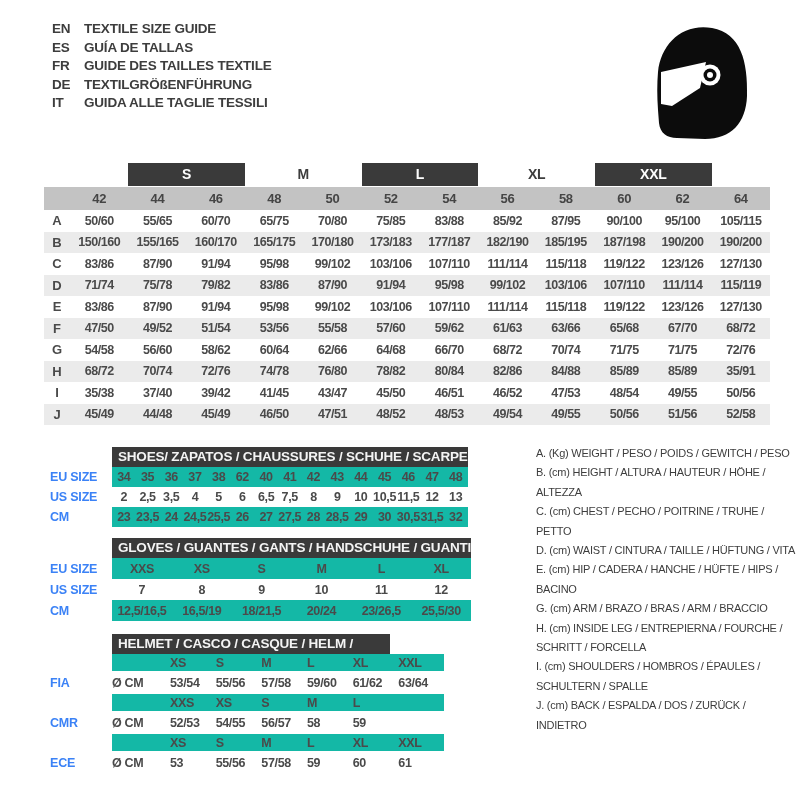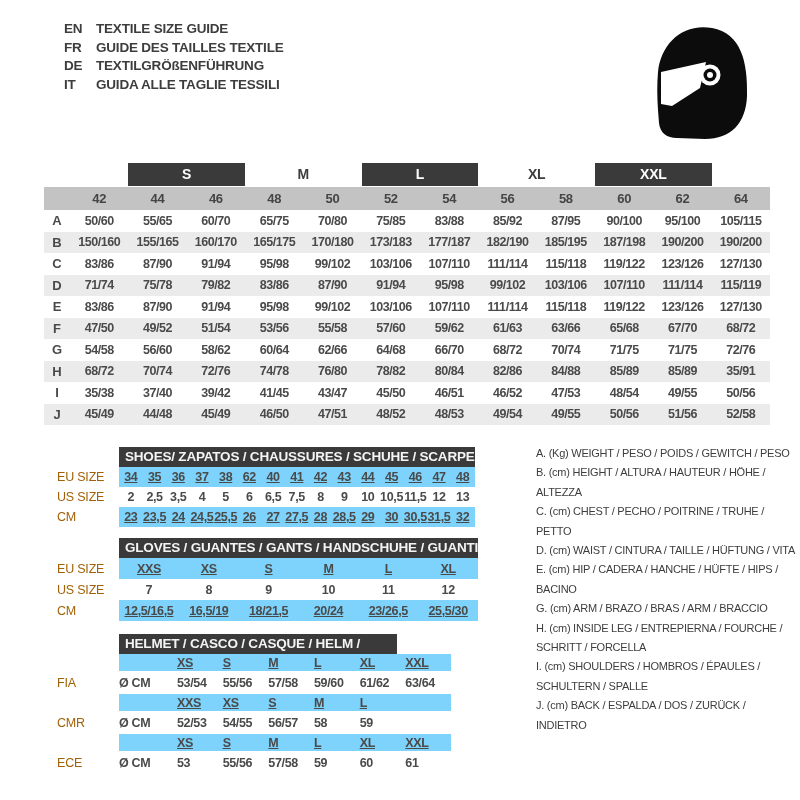--- a/index.html
+++ b/index.html
@@ -1,64 +1,68 @@
 <!DOCTYPE html>
 <html><head>
 <meta charset="utf-8">
 <style>
   html,body{margin:0;padding:0;background:#fff;}
   .page{position:relative;width:800px;height:800px;background:#ffffff;overflow:hidden;
         font-family:"Liberation Sans",sans-serif;color:#474747;}
 
   
   .langs{position:absolute;left:52px;top:20px;}
-  .lang-row{display:flex;font-size:13.5px;font-weight:700;line-height:18.5px;letter-spacing:-0.2px;color:#3d3d3d;margin-left:12px;}
+  .lang-row{display:flex;font-size:13.5px;font-weight:700;line-height:18.5px;letter-spacing:-0.2px;color:#3d3d3d;}
   .lang-code{width:32px;}
 
   
   .helmet-svg{position:absolute;left:648px;top:22px;}
 
   
   .main{position:absolute;left:44px;top:162px;width:726px;}
   .mrow{display:grid;grid-template-columns:26px repeat(12,1fr);align-items:center;text-align:center;}
   .groups-row{height:25px;}
   .gcell{height:23px;line-height:23px;font-weight:700;font-size:14px;color:#3d3d3d;letter-spacing:-0.2px;}
   .gcell.boxed{background:#3a3a3a;color:#fdfdfd;}
   .sizes-row{height:23px;background:#c3c3c3;font-weight:700;font-size:13px;color:#454545;letter-spacing:-0.3px;}
   .drow{height:21.5px;font-size:12.5px;font-weight:700;letter-spacing:-0.45px;color:#4a4a4a;}
   .drow.shaded{background:#ebebeb;}
   .rlabel{font-weight:700;font-size:13px;letter-spacing:0;}
 
   
-  .block{position:absolute;left:57px;}
+  .block{position:absolute;left:50px;}
   .lrow{display:grid;grid-template-columns:62px 1fr;align-items:center;}
   .bar{background:#3a3a3a;color:#f4f4f4;font-weight:700;font-size:13.5px;height:20px;line-height:20px;
        padding-left:6px;letter-spacing:-0.2px;}
   .cells{display:grid;height:100%;align-items:center;text-align:center;font-weight:700;font-size:12.5px;
          letter-spacing:-0.35px;color:#4a4a4a;}
-  .cells.shaded{background:#7dd3fc;text-decoration:underline;}
-  .side-label{font-weight:400;font-size:12.5px;color:#a16207;letter-spacing:-0.2px;}
+  .cells.shaded{background:#14b8a6;}
+  .side-label{font-weight:700;font-size:12.5px;color:#3b82f6;letter-spacing:-0.2px;}
   .shoes-cells{grid-template-columns:repeat(15,1fr);}
   .gloves-cells{grid-template-columns:repeat(6,1fr);}
   .helm-cells{grid-template-columns:58px repeat(6,1fr);text-align:left;}
   .helm-cells>div{text-align:left;}
 
   
   .legend{position:absolute;left:536px;top:444px;width:262px;font-size:11px;font-weight:400;
           line-height:19.4px;letter-spacing:-0.25px;color:#3d3d3d;}
 </style>
 </head>
 <body>
 
 <div class="page">
 
   <div class="langs" id="langs">
       <div class="lang-row">
         <span class="lang-code">EN</span>
         <span class="lang-text">TEXTILE SIZE GUIDE</span>
+      </div>
+      <div class="lang-row">
+        <span class="lang-code">ES</span>
+        <span class="lang-text">GUÍA DE TALLAS</span>
       </div>
       <div class="lang-row">
         <span class="lang-code">FR</span>
         <span class="lang-text">GUIDE DES TAILLES TEXTILE</span>
       </div>
       <div class="lang-row">
         <span class="lang-code">DE</span>
         <span class="lang-text">TEXTILGRÖßENFÜHRUNG</span>
       </div>
       <div class="lang-row">

